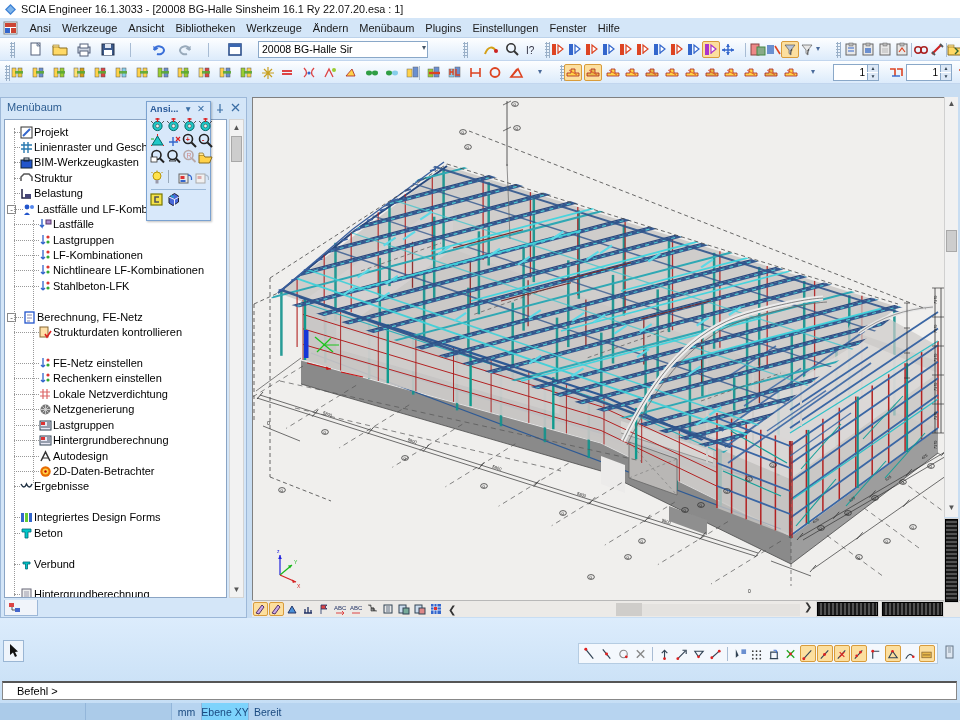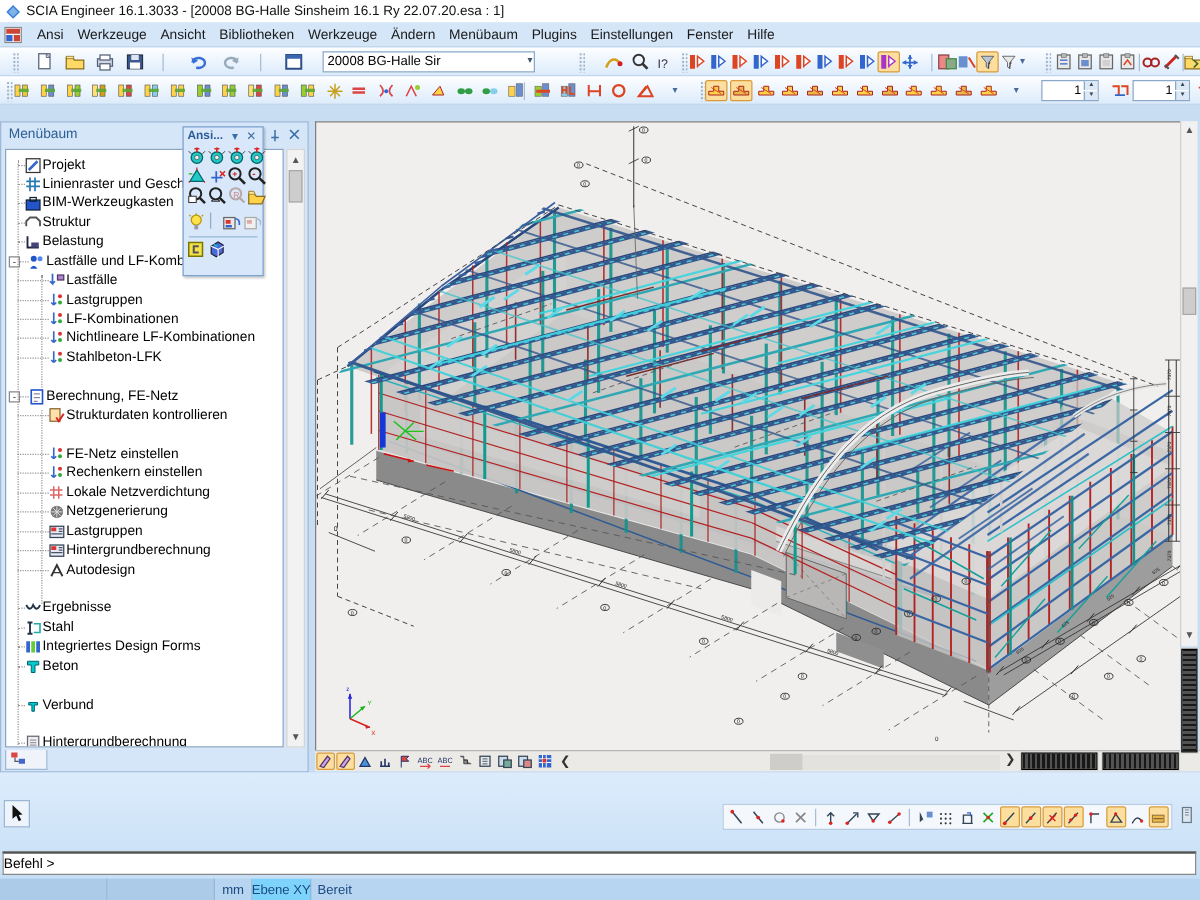--- a/index.html
+++ b/index.html
@@ -22,21 +22,21 @@
 .vthumb{position:absolute;left:1px;width:11px;background:#cdcdcd;border:1px solid #a8a8a8}
 .viewport{position:absolute;left:252px;top:13px;width:692px;bottom:18px;background:#f0efed;border-top:1px solid #808080;border-left:1px solid #808080}
 .vpvscroll{position:absolute;left:944px;top:13px;width:14px;height:420px;background:#f1f1f1;border-left:1px solid #d0d0d0}
 .btabs{position:absolute;left:252px;height:17px;display:flex;align-items:center;background:#eceae7;border-top:1px solid #b8b8b8;font-size:9px}
 .bti{width:15px;height:14px;margin:0 0.5px;display:inline-flex;align-items:center;justify-content:center;border:1px solid transparent}
 .btip{background:#fcdf9f;border:1px solid #d89c3c;border-radius:2px}
 .darkbar{background:repeating-linear-gradient(90deg,#181818 0 2px,#525252 2px 4px);border:1px solid #000;box-shadow:0 0 0 1px #d8d8d8}
 .darkbarv{background:repeating-linear-gradient(0deg,#181818 0 2px,#525252 2px 4px);border:1px solid #000;box-shadow:0 0 0 1px #d8d8d8}
 .cmd{position:absolute;left:0;right:0;bottom:0;height:102px;background:linear-gradient(#dcecfc,#c2dcf4)}
 .cmdhead{height:17px;font-size:10.5px;color:#1c4f86;padding:2px 6px;border-bottom:1px solid #aac8e6;position:relative}
-.cmdinput{position:absolute;left:2px;right:3px;bottom:20px;height:19px;background:#fff;border:1px solid #888;border-top:2px solid #555;font-size:11px;padding:2px 0;color:#000}
+.cmdinput{position:absolute;left:2px;right:3px;bottom:20px;height:19px;background:#fff;border:1px solid #888;border-top:2px solid #555;font-size:11px;padding:2px 14px;color:#000}
 .statusbar{position:absolute;left:0;right:0;bottom:0;height:17px;background:#b7d4f0;font-size:10.5px;color:#1a4a80;display:flex;align-items:center}
 .statusbar .seg{height:100%;border-right:1px solid #93b6da;display:flex;align-items:center;justify-content:center}
 .snapbar{position:absolute;right:22px;top:25px;height:21px;display:flex;align-items:center;background:#f4f8fd;border:1px solid #b5cce2;padding:0 2px}
 .pinx{position:absolute;right:6px;top:2px;color:#3a6ea5;font-size:11px;letter-spacing:6px}
 .anspal{position:absolute;left:146px;top:4px;width:65px;height:120px;background:#d8e8fa;border:1px solid #7ba2d0;box-shadow:1px 1px 2px rgba(0,0,0,0.25);z-index:30}
 .anspal .ph{height:14px;font-size:9.5px;font-weight:bold;color:#2a5a9a;padding:1px 3px}
 .anspal .pr{display:flex;padding-left:2px}
 .api{width:15px;height:15px;display:inline-flex;align-items:center;justify-content:center;margin:0.5px}
 </style></head><body>
 <div class="titlebar"><svg width="11" height="11" viewBox="0 0 13 13" style="margin-right:5px">
@@ -1429,34 +1429,35 @@
         <span style="position:absolute;left:48px;top:1px">Hintergrundberechnung</span>
       </div>
       <div class="titem" style="left:0;top:328.5px;width:100%">
         <span style="position:absolute;left:9px;top:7px;width:25px;border-top:1px dotted #999"></span>
         <span style="position:absolute;left:34px;top:1px"><svg width="13" height="13">
             <path d="M2 11 L6.5 2 L11 11" fill="none" stroke="#333" stroke-width="1.5"></path>
             <path d="M4 8 h5" stroke="#333"></path>
           </svg></span>
         <span style="position:absolute;left:48px;top:1px">Autodesign</span>
       </div>
+      <div class="titem" style="left:0;top:344.0px;width:100%">
+        <span style="position:absolute;left:9px;top:7px;width:25px;border-top:1px dotted #999"></span>
+        <span style="position:absolute;left:34px;top:1px"><svg width="13" height="13">
+            <circle cx="6.5" cy="6.5" r="5.2" fill="#e86c00"></circle>
+            <circle cx="6.5" cy="6.5" r="3" fill="#ffd24a"></circle>
+            <circle cx="6.5" cy="6.5" r="1.2" fill="#b00"></circle>
+          </svg></span>
+        <span style="position:absolute;left:48px;top:1px">2D-Daten-Betrachter</span>
+      </div>
       <div class="titem" style="left:0;top:359.4px;width:100%">
         <span style="position:absolute;left:9px;top:7px;width:6px;border-top:1px dotted #999"></span>
         <span style="position:absolute;left:15px;top:1px"><svg width="13" height="13">
             <path d="M1 4 q3 6 5.5 0 q3 6 5.5 0" fill="none" stroke="#234" stroke-width="1.5"></path>
           </svg></span>
         <span style="position:absolute;left:29px;top:1px">Ergebnisse</span>
-      </div>
-      <div class="titem" style="left:0;top:374.8px;width:100%">
-        <span style="position:absolute;left:9px;top:7px;width:6px;border-top:1px dotted #999"></span>
-        <span style="position:absolute;left:15px;top:1px"><svg width="13" height="13">
-            <path d="M2 2 h4 M2 11 h4 M4 2 v9" stroke="#234" stroke-width="1.5" fill="none"></path>
-            <path d="M7 3 h5 v7 h-5" fill="none" stroke="#2aa" stroke-width="1.3"></path>
-          </svg></span>
-        <span style="position:absolute;left:29px;top:1px">Stahl</span>
       </div>
       <div class="titem" style="left:0;top:390.2px;width:100%">
         <span style="position:absolute;left:9px;top:7px;width:6px;border-top:1px dotted #999"></span>
         <span style="position:absolute;left:15px;top:1px"><svg width="13" height="13">
             <rect x="1" y="2" width="3" height="9" fill="#36c"></rect>
             <rect x="5" y="2" width="3" height="9" fill="#6c3"></rect>
             <rect x="9" y="2" width="3" height="9" fill="#36c"></rect>
           </svg></span>
         <span style="position:absolute;left:29px;top:1px">Integriertes Design Forms</span>
       </div>

